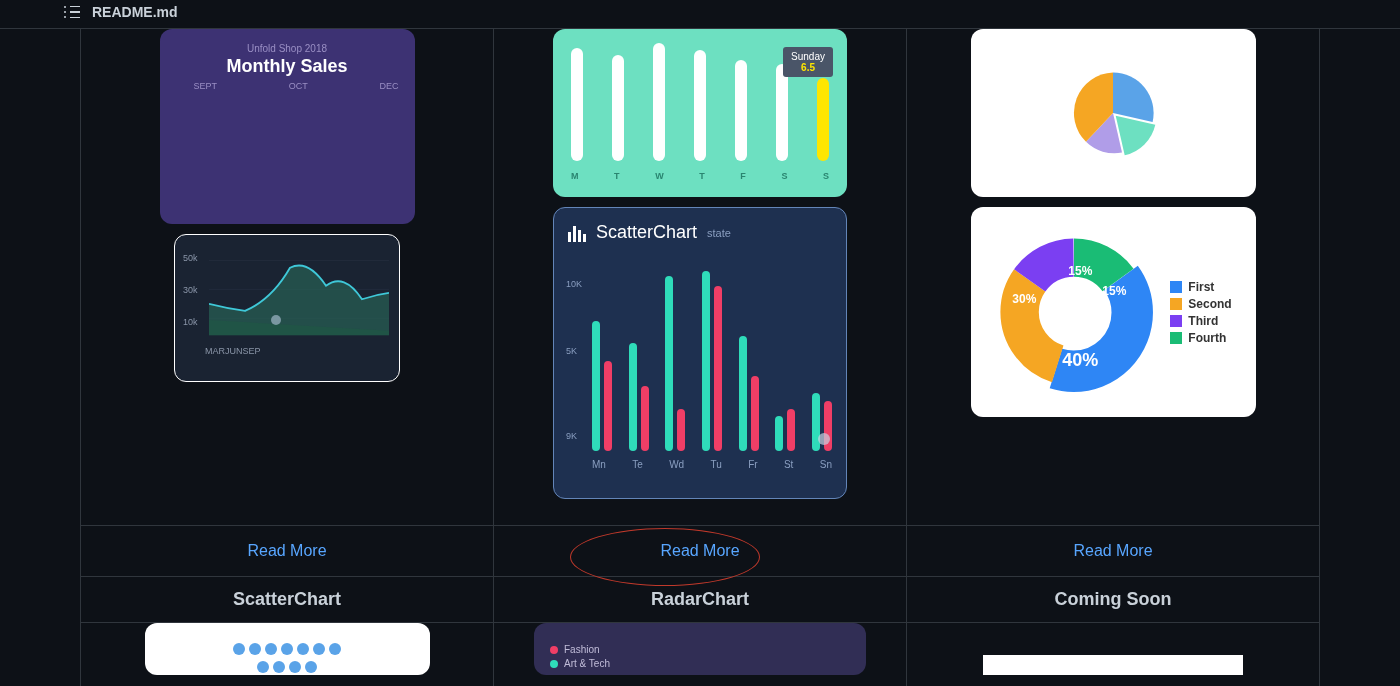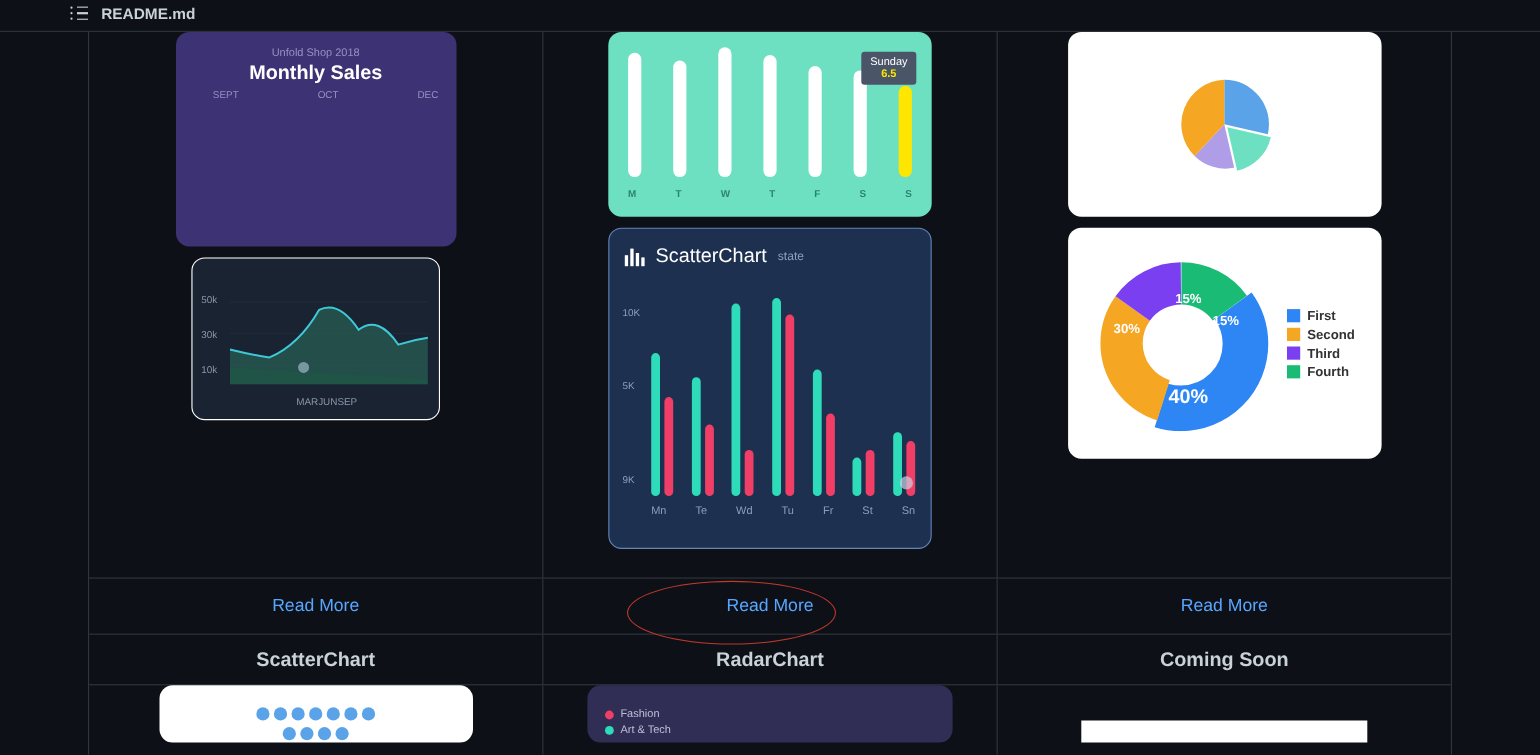--- a/index.html
+++ b/index.html
@@ -68,26 +68,26 @@
 .c-line1 .ylab { position: absolute; left: -20px; font-size: 8px; color: #7d72a8; }
 .c-line1 .xaxis { display: flex; justify-content: space-between; font-size: 9px; color: #9a8fc4; padding: 4px 4px 0 22px; }
 .c-line1 svg { width: 100%; height: 100%; }
 .c-line1 .tooltip { position: absolute; top: 28px; left: 82px; background: #2a235a; color: #1ed3b5; font-size: 9px; padding: 2px 5px; border-radius: 3px; }
 
 
 .c-area {
   width: 226px; height: 148px;
   background: #1a2332;
   border: 1px solid #fff;
-  padding: 24px 10px 4px 10px;
+  padding: 10px 10px 4px 10px;
 }
 .c-area .plot { position: relative; height: 95px; margin-left: 24px; }
 .c-area .ylab { position: absolute; left: -26px; font-size: 9px; color: #8a95a8; }
 .c-area svg { width: 100%; height: 100%; }
-.c-area .xaxis { display: flex; justify-content: center; font-size: 9px; color: #8a95a8; padding-top: 6px; margin-left: 20px; }
+.c-area .xaxis { display: flex; justify-content: flex-start; font-size: 9px; color: #8a95a8; padding-top: 6px; margin-left: 20px; }
 .c-area .cursor-dot { position: absolute; top: 70px; left: 62px; width: 10px; height: 10px; background: rgba(180,200,220,0.6); border-radius: 50%; }
 
 
 .c-bars-days {
   width: 294px; height: 168px;
   background: #6de0c1;
   padding: 14px 18px 8px 18px;
   position: relative;
 }
 .c-bars-days .bars { display: flex; justify-content: space-between; align-items: flex-end; height: 118px; }

